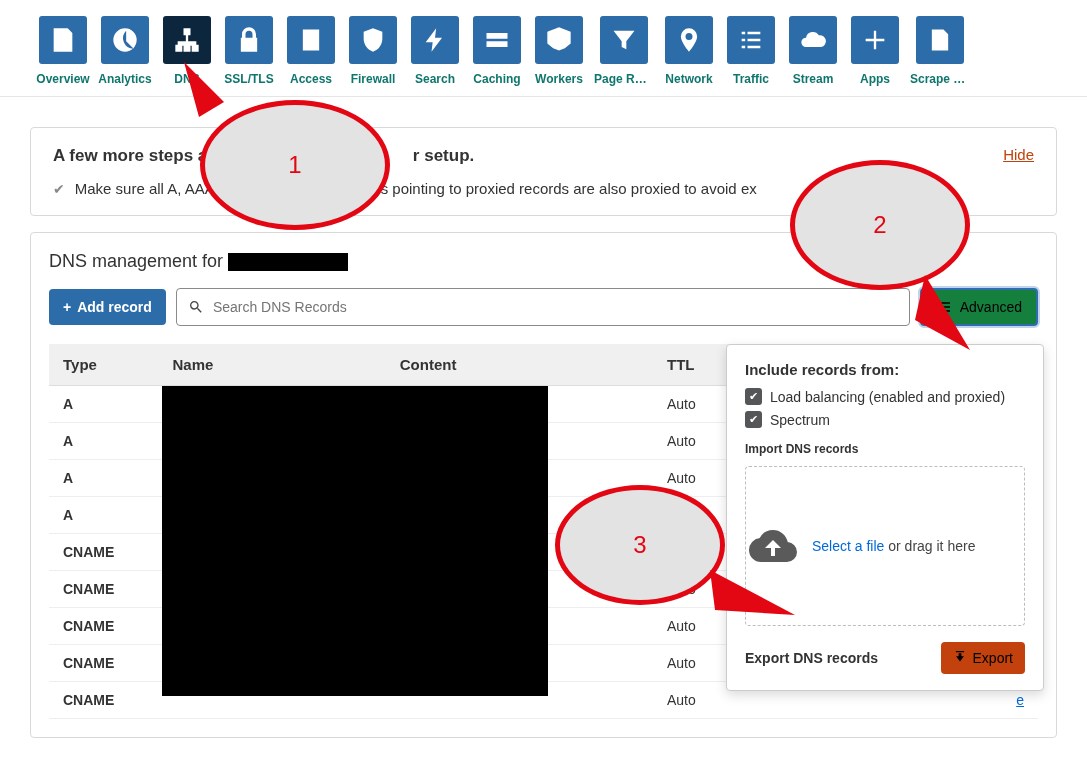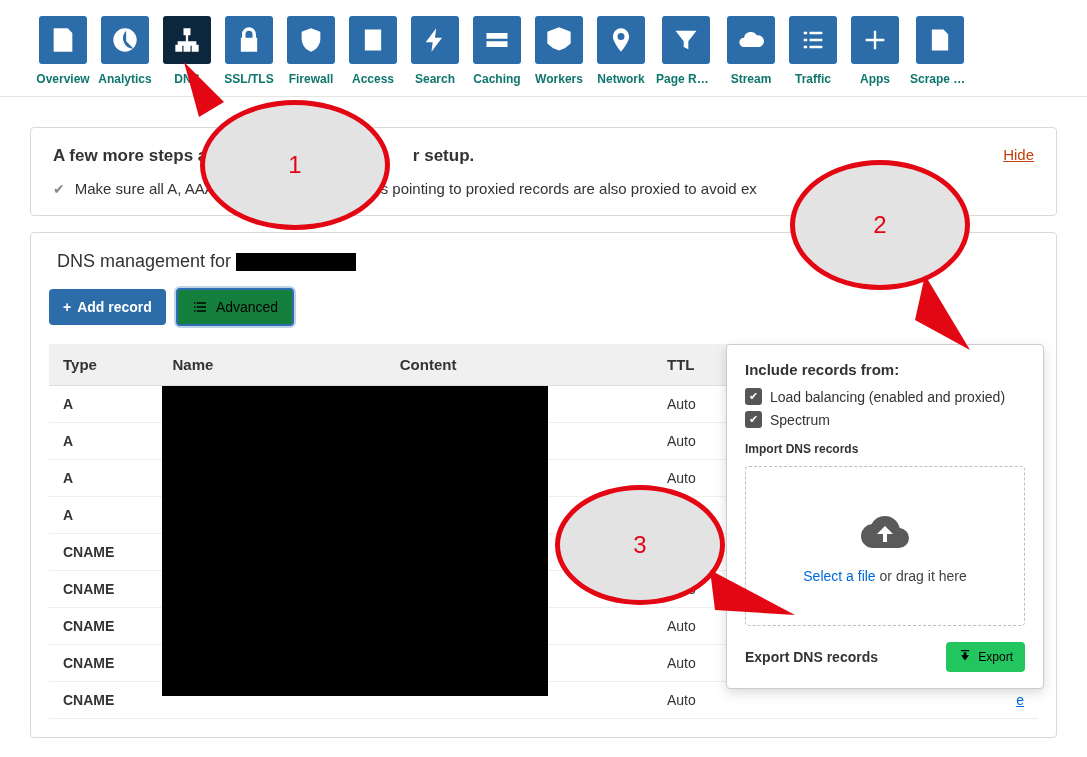--- a/index.html
+++ b/index.html
@@ -15,21 +15,21 @@
 
   
   .main { padding: 30px; }
   .notice { border: 1px solid #d9d9d9; border-radius: 4px; padding: 18px 22px; display: flex; justify-content: space-between; align-items: flex-start; margin-bottom: 16px; }
   .notice-title { font-size: 17px; font-weight: 700; margin-bottom: 14px; }
   .notice-line { display: flex; gap: 10px; align-items: center; font-size: 15px; color: #333; }
   .check { color: #888; font-size: 14px; }
   .hide-link { color: #c2410c; font-size: 15px; }
 
   .card { border: 1px solid #d9d9d9; border-radius: 4px; padding: 18px; }
-  .card-title { font-size: 18px; font-weight: 400; margin-bottom: 16px; margin-left: 8px; }
+  .card-title { font-size: 18px; font-weight: 400; margin-bottom: 16px; }
   .redact-title { display:inline-block; background:#000; width:120px; height:18px; vertical-align:middle; }
 
   
   .toolbar { display: flex; gap: 10px; margin-bottom: 18px; align-items:center; }
   .add-btn { background: #2c6ca9; color: #fff; border: none; border-radius: 4px; padding: 10px 14px; font-size: 14px; font-weight: 600; display:flex; align-items:center; gap:6px; cursor:pointer; }
   .search-wrap { flex: 1; position: relative; }
   .search-wrap svg { position:absolute; left:12px; top:11px; width:16px; height:16px; fill:#444; }
   .search-input { width: 100%; padding: 10px 10px 10px 36px; border: 1px solid #8a8a8a; border-radius: 4px; font-size: 14px; }
   .adv-btn { background: #15803d; border: 2px solid #2f6db2; border-radius: 4px; padding: 9px 14px; font-size: 14px; display:flex; align-items:center; gap:8px; cursor:pointer; outline: 2px solid rgba(47,109,178,0.3); }
   .adv-btn svg { width:16px; height:16px; }
@@ -42,27 +42,27 @@
   td.link a { color:#0069d9; }
   .contentcell { white-space: nowrap; overflow:hidden; text-overflow:ellipsis; max-width:180px; }
   .table-wrap { position: relative; }
 
   
   .popup { position: absolute; top: 0px; right: -6px; width: 318px; background: #fff; border: 1px solid #ccc; border-radius: 4px; box-shadow: 0 4px 12px rgba(0,0,0,0.15); padding: 16px 18px; z-index: 5; }
   .popup h4 { font-size: 15px; font-weight: 700; margin-bottom: 10px; }
   .chk-row { display:flex; align-items:center; gap:8px; font-size:14px; margin-bottom:6px; }
   .chk { width:17px; height:17px; border-radius:3px; background:#555657; display:flex; align-items:center; justify-content:center; color:#fff; font-size:11px; }
   .popup .sub { font-size: 12px; font-weight: 700; margin-top:14px; margin-bottom:10px; }
-  .dropzone { border: 1px dashed #bdbdbd; border-radius:4px; height:160px; display:flex; flex-direction:column; align-items:center; justify-content:center; gap:12px; }
+  .dropzone { border: 1px dashed #bdbdbd; border-radius:4px; height:160px; display:flex; flex-direction:row; align-items:center; gap:12px; }
   .dropzone svg { width:54px; height:48px; fill:#5a5a5a; }
   .drop-text { font-size:14px; color:#444; }
   .drop-link { color:#0069d9; }
   .export-row { display:flex; justify-content:space-between; align-items:center; margin-top:16px; }
   .export-lbl { font-size:14px; font-weight:700; }
-  .export-btn { background:#22c55e; border:none; border-radius:4px; padding:8px 12px; font-size:12px; display:flex; align-items:center; gap:6px; cursor:pointer; }
+  .export-btn { background:#c2410c; border:none; border-radius:4px; padding:8px 12px; font-size:14px; display:flex; align-items:center; gap:6px; cursor:pointer; }
 
   
   .callout { position:absolute; z-index:10; }
   .callout .bubble { background:#e3e3e3; border:5px solid #e30613; border-radius:50%; display:flex; align-items:center; justify-content:center; font-size:24px; color:#e30613; }
   .callout svg.tail { position:absolute; }
   .c1 .bubble { width:190px; height:130px; }
   .c2 .bubble { width:180px; height:130px; }
   .c3 .bubble { width:170px; height:120px; }
 </style>
 </head>
@@ -97,36 +97,36 @@
       <div class="nav-icon-box ">
         <svg viewBox="0 0 24 24">
           <path d="M6 10V7a6 6 0 1112 0v3h1v12H5V10zm3 0h6V7a3 3 0 00-6 0z"></path>
         </svg>
       </div>
       <div class="nav-label">SSL/TLS</div>
     </div>
     <div class="nav-item">
       <div class="nav-icon-box ">
         <svg viewBox="0 0 24 24">
+          <path d="M5 3h14v18H5zm10 9a1 1 0 110 2 1 1 0 010-2z"></path>
+        </svg>
+      </div>
+      <div class="nav-label">Access</div>
+    </div>
+    <div class="nav-item">
+      <div class="nav-icon-box ">
+        <svg viewBox="0 0 24 24">
           <path d="M12 2l8 3v6c0 5-3.4 9.7-8 11-4.6-1.3-8-6-8-11V5z"></path>
         </svg>
       </div>
       <div class="nav-label">Firewall</div>
     </div>
     <div class="nav-item">
       <div class="nav-icon-box ">
         <svg viewBox="0 0 24 24">
-          <path d="M5 3h14v18H5zm10 9a1 1 0 110 2 1 1 0 010-2z"></path>
-        </svg>
-      </div>
-      <div class="nav-label">Access</div>
-    </div>
-    <div class="nav-item">
-      <div class="nav-icon-box ">
-        <svg viewBox="0 0 24 24">
           <path d="M13 2L4 14h6l-1 8 9-12h-6z"></path>
         </svg>
       </div>
       <div class="nav-label">Search</div>
     </div>
     <div class="nav-item">
       <div class="nav-icon-box ">
         <svg viewBox="0 0 24 24">
           <path d="M3 6h18v5H3zm0 7h18v5H3zM6 8h2v1H6zm0 7h2v1H6z"></path>
         </svg>
@@ -137,48 +137,48 @@
       <div class="nav-icon-box ">
         <svg viewBox="0 0 24 24">
           <path d="M7 3l5-2 5 2 5 2v10l-5 4-5 2-5-2-5-4V5zm5 1l4 2v8l-4 2-4-2V6z"></path>
         </svg>
       </div>
       <div class="nav-label">Workers</div>
     </div>
     <div class="nav-item">
       <div class="nav-icon-box ">
         <svg viewBox="0 0 24 24">
+          <path d="M3 4h18l-7 9v7l-4-2v-5z"></path>
+        </svg>
+      </div>
+      <div class="nav-label">Page Rules</div>
+    </div>
+    <div class="nav-item">
+      <div class="nav-icon-box ">
+        <svg viewBox="0 0 24 24">
           <path d="M12 2a7 7 0 017 7c0 5-7 13-7 13S5 14 5 9a7 7 0 017-7zm0 4a3 3 0 100 6 3 3 0 000-6z"></path>
         </svg>
       </div>
       <div class="nav-label">Network</div>
     </div>
     <div class="nav-item">
       <div class="nav-icon-box ">
         <svg viewBox="0 0 24 24">
-          <path d="M3 4h18l-7 9v7l-4-2v-5z"></path>
-        </svg>
-      </div>
-      <div class="nav-label">Page Rules</div>
+          <path d="M4 5h3v2H4zm5 0h11v2H9zM4 11h3v2H4zm5 0h11v2H9zM4 17h3v2H4zm5 0h11v2H9z"></path>
+        </svg>
+      </div>
+      <div class="nav-label">Traffic</div>
     </div>
     <div class="nav-item">
       <div class="nav-icon-box ">
         <svg viewBox="0 0 24 24">
           <path d="M19 18H6a4 4 0 010-8 6 6 0 0111-2 5 5 0 012 10z"></path>
         </svg>
       </div>
       <div class="nav-label">Stream</div>
-    </div>
-    <div class="nav-item">
-      <div class="nav-icon-box ">
-        <svg viewBox="0 0 24 24">
-          <path d="M4 5h3v2H4zm5 0h11v2H9zM4 11h3v2H4zm5 0h11v2H9zM4 17h3v2H4zm5 0h11v2H9z"></path>
-        </svg>
-      </div>
-      <div class="nav-label">Traffic</div>
     </div>
     <div class="nav-item">
       <div class="nav-icon-box ">
         <svg viewBox="0 0 24 24">
           <path d="M11 4h2v7h7v2h-7v7h-2v-7H4v-2h7z"></path>
         </svg>
       </div>
       <div class="nav-label">Apps</div>
     </div>
     <div class="nav-item">
@@ -215,20 +215,26 @@
   <div class="card" style="position:relative;">
     <div class="card-title">
       <span>DNS management for</span> <span class="redact-title"></span>
     </div>
 
     <div class="toolbar">
       <button class="add-btn">
         <span>+</span>
         <span>Add record</span>
       </button>
+      <div class="search-wrap">
+        <svg viewBox="0 0 24 24">
+            <path d="M15.5 14h-.79l-.28-.27A6.471 6.471 0 0016 9.5 6.5 6.5 0 109.5 16c1.61 0 3.09-.59 4.23-1.57l.27.28v.79l5 4.99L20.49 19l-4.99-5zm-6 0C7.01 14 5 11.99 5 9.5S7.01 5 9.5 5 14 7.01 14 9.5 11.99 14 9.5 14z"></path>
+          </svg>
+        <input class="search-input" placeholder="Search DNS Records" style="">
+      </div>
       <button class="adv-btn">
         <svg viewBox="0 0 24 24">
             <path d="M3 5h2v2H3zm4 0h14v2H7zM3 11h2v2H3zm4 0h14v2H7zM3 17h2v2H3zm4 0h14v2H7z"></path>
           </svg>
         <span>Advanced</span>
       </button>
     </div>
 
     <div class="table-wrap">
       <table>

